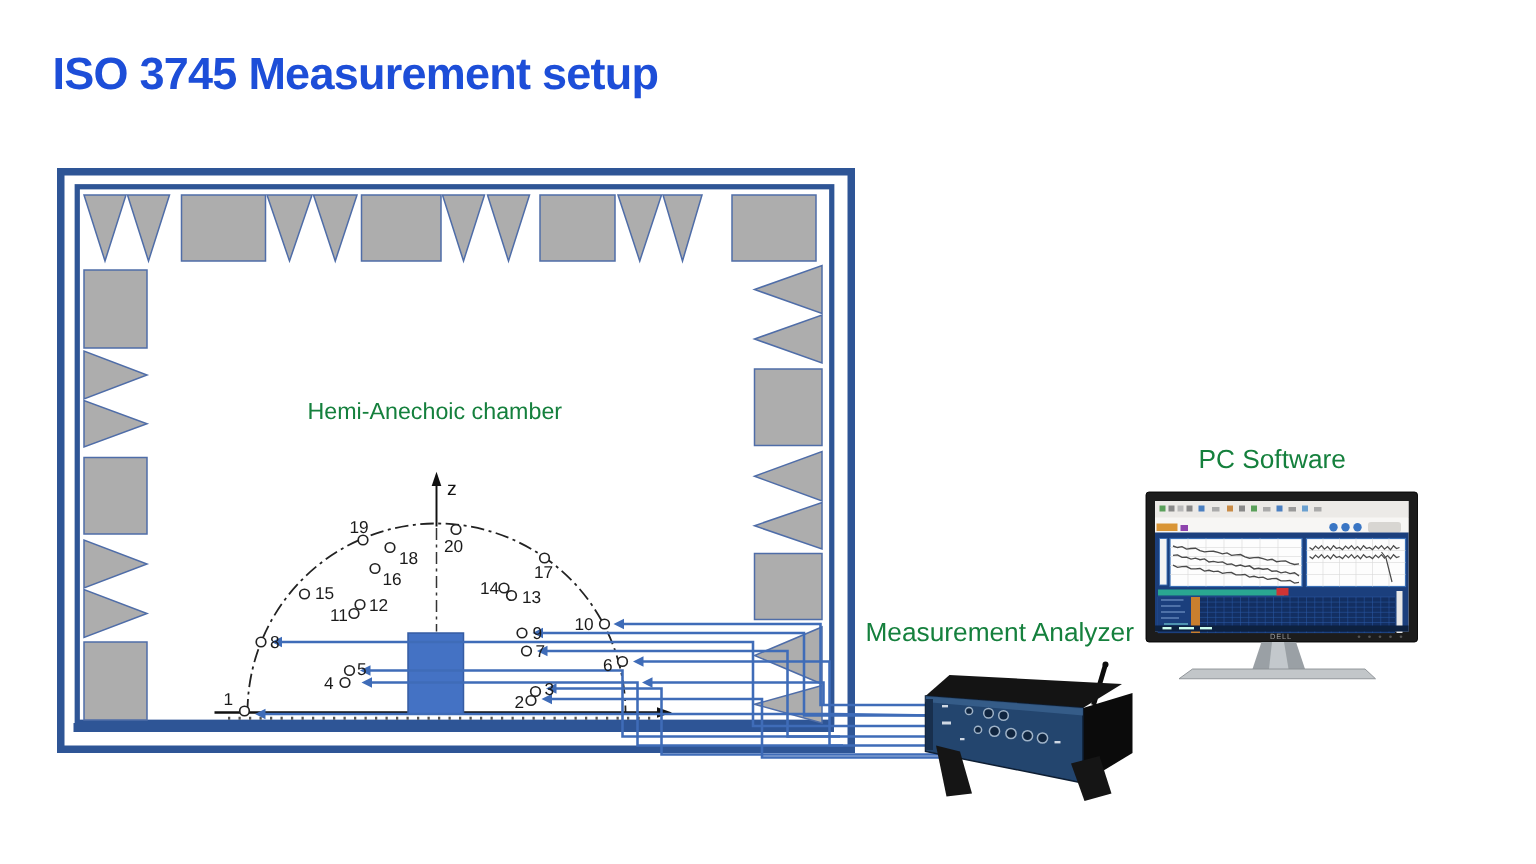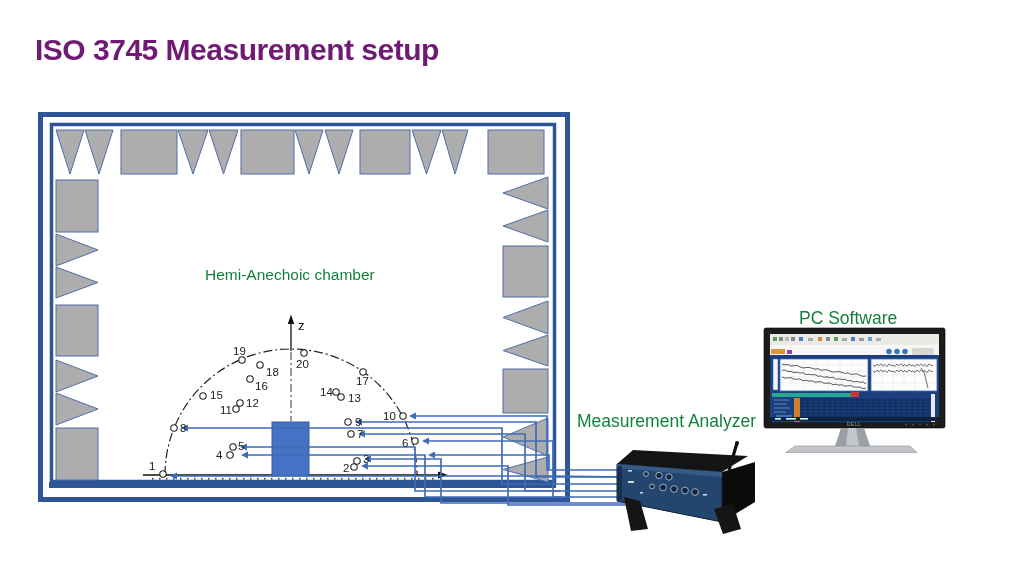--- a/index.html
+++ b/index.html
@@ -1,23 +1,23 @@
 <!DOCTYPE html>
 <html><head>
 <meta charset="utf-8">
 <style>
   html,body{margin:0;padding:0;background:#fff;}
   #stage{position:relative;width:1024px;height:576px;background:#ffffff;overflow:hidden;
          font-family:"Liberation Sans", sans-serif;}
   #scene{position:absolute;left:0;top:0;}
   .lbl{position:absolute;color:#15803d;white-space:nowrap;}
-  #title{left:35px;top:33px;font-size:30px;font-weight:600;letter-spacing:-0.5px;color:#701a75;}
+  #title{left:35px;top:33px;font-size:30px;font-weight:600;letter-spacing:-0.5px;color:#1d4ed8;}
   #chamber-label{left:205px;top:266px;font-size:15.5px;}
   #analyzer-label{left:577px;top:411px;font-size:17.5px;}
-  #pc-label{left:799px;top:296px;font-size:17.5px;margin-top:12px;}
+  #pc-label{left:799px;top:296px;font-size:17.5px;}
 </style>
 </head>
 <body>
 
 <div id="stage">
 
 <svg id="scene" width="1024" height="576" viewBox="0 0 1024 576">
 
   <g>
     <rect x="40.5" y="114.5" width="527" height="385" fill="none" stroke="#2E5596" stroke-width="5"></rect>

